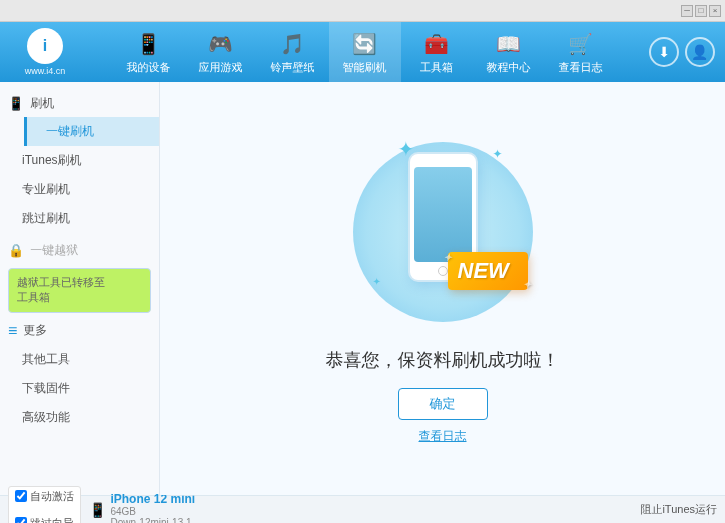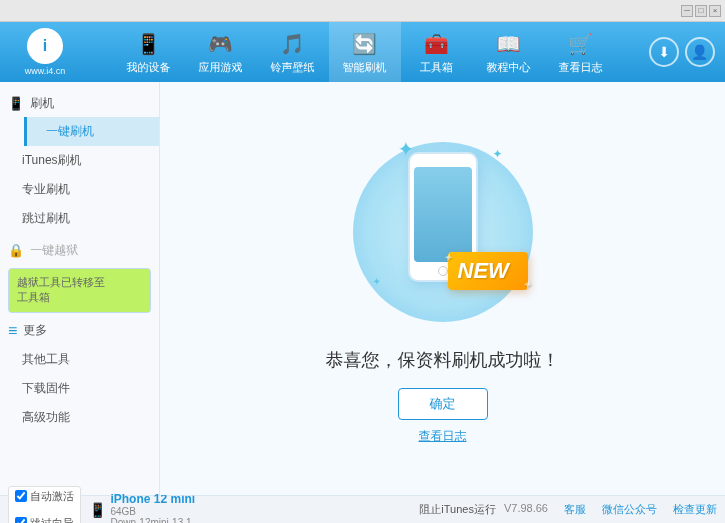--- a/index.html
+++ b/index.html
@@ -514,19 +514,13 @@
       <span class="device-name">iPhone 12 mini</span>
       <span class="device-detail">64GB</span>
       <span class="device-detail">Down-12mini-13,1</span>
     </div>
   </div>
 
   <div class="stop-itunes">
     <span>阻止iTunes运行</span>
   </div>
 
-  <div class="bottom-status">
-    <span>V7.98.66</span>
-    <span class="bottom-link">客服</span>
-    <span class="bottom-link">微信公众号</span>
-    <span class="bottom-link">检查更新</span>
-  </div>
 </div>
 
 </body></html>

